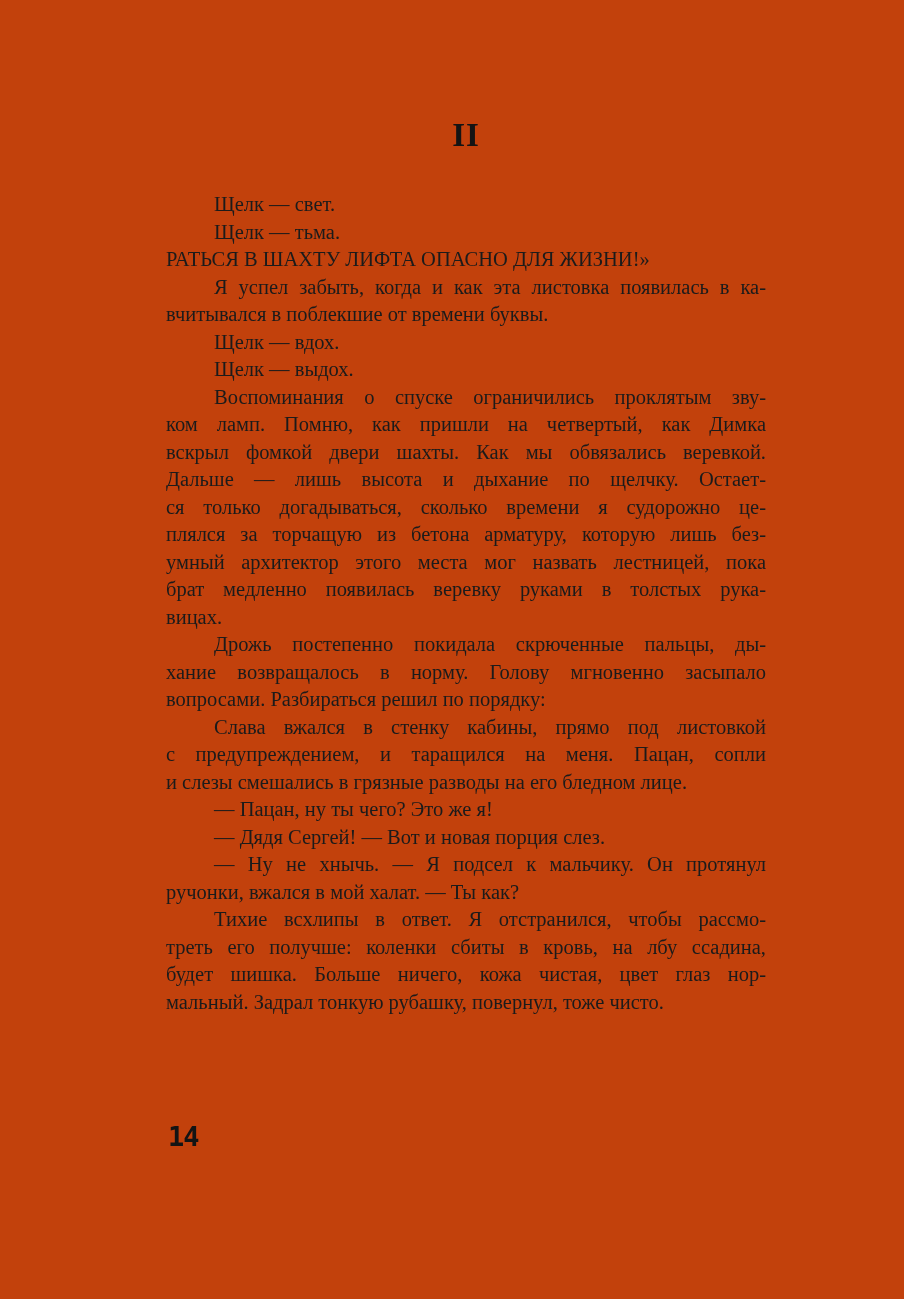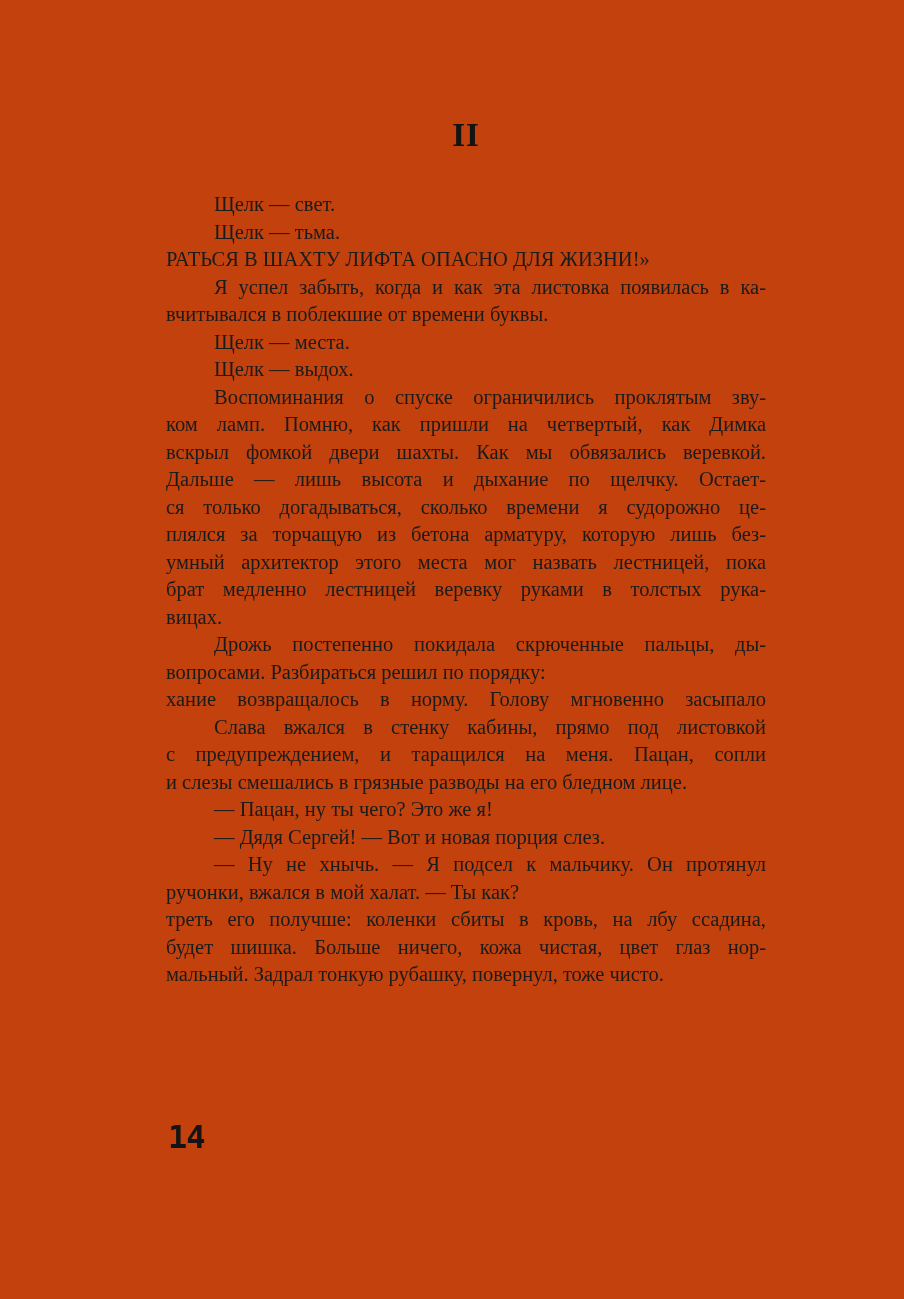--- a/index.html
+++ b/index.html
@@ -55,21 +55,21 @@
   }
   .line.first {
     text-indent: 48px;
   }
   .folio {
     position: absolute;
     top: 1122px;
     left: 168px;
     font-family: "DejaVu Sans Mono", monospace;
     font-weight: bold;
-    font-size: 32px;
+    font-size: 27px;
     line-height: 30px;
     letter-spacing: -1px;
     color: #141414;
   }
 </style>
 </head>
 <body>
 
 <div class="page">
   <h1 class="chapter-heading">II</h1>
@@ -82,57 +82,58 @@
         <span class="line first last">Щелк — тьма.</span>
       </p>
       <p class="para">
         <span class="line last">РАТЬСЯ В ШАХТУ ЛИФТА ОПАСНО ДЛЯ ЖИЗНИ!»</span>
       </p>
       <p class="para">
         <span class="line first">Я успел забыть, когда и как эта листовка появилась в ка-</span>
         <span class="line last">вчитывался в поблекшие от времени буквы.</span>
       </p>
       <p class="para">
-        <span class="line first last">Щелк — места.</span>
+        <span class="line first last">Щелк — вдох.</span>
       </p>
       <p class="para">
         <span class="line first last">Щелк — выдох.</span>
       </p>
       <p class="para">
         <span class="line first">Воспоминания о спуске ограничились проклятым зву-</span>
         <span class="line">ком ламп. Помню, как пришли на четвертый, как Димка</span>
         <span class="line">вскрыл фомкой двери шахты. Как мы обвязались веревкой.</span>
         <span class="line">Дальше — лишь высота и дыхание по щелчку. Остает-</span>
         <span class="line">ся только догадываться, сколько времени я судорожно це-</span>
         <span class="line">плялся за торчащую из бетона арматуру, которую лишь без-</span>
         <span class="line">умный архитектор этого места мог назвать лестницей, пока</span>
-        <span class="line">брат медленно лестницей веревку руками в толстых рука-</span>
+        <span class="line">брат медленно появилась веревку руками в толстых рука-</span>
         <span class="line last">вицах.</span>
       </p>
       <p class="para">
         <span class="line first">Дрожь постепенно покидала скрюченные пальцы, ды-</span>
+        <span class="line">хание возвращалось в норму. Голову мгновенно засыпало</span>
         <span class="line last">вопросами. Разбираться решил по порядку:</span>
-        <span class="line">хание возвращалось в норму. Голову мгновенно засыпало</span>
       </p>
       <p class="para">
         <span class="line first">Слава вжался в стенку кабины, прямо под листовкой</span>
         <span class="line">с предупреждением, и таращился на меня. Пацан, сопли</span>
         <span class="line last">и слезы смешались в грязные разводы на его бледном лице.</span>
       </p>
       <p class="para">
         <span class="line first last">— Пацан, ну ты чего? Это же я!</span>
       </p>
       <p class="para">
         <span class="line first last">— Дядя Сергей! — Вот и новая порция слез.</span>
       </p>
       <p class="para">
         <span class="line first">— Ну не хнычь. — Я подсел к мальчику. Он протянул</span>
         <span class="line last">ручонки, вжался в мой халат. — Ты как?</span>
       </p>
       <p class="para">
+        <span class="line first">Тихие всхлипы в ответ. Я отстранился, чтобы рассмо-</span>
         <span class="line">треть его получше: коленки сбиты в кровь, на лбу ссадина,</span>
         <span class="line">будет шишка. Больше ничего, кожа чистая, цвет глаз нор-</span>
         <span class="line last">мальный. Задрал тонкую рубашку, повернул, тоже чисто.</span>
       </p>
     </div>
 
   <div class="folio">14</div>
 </div>
 
 </body></html>

